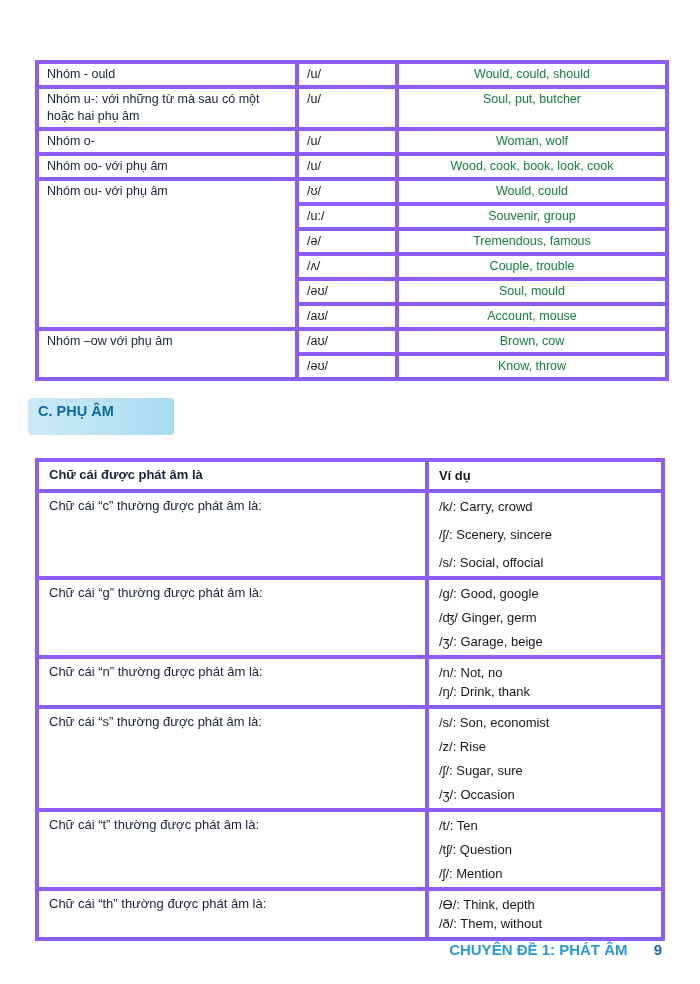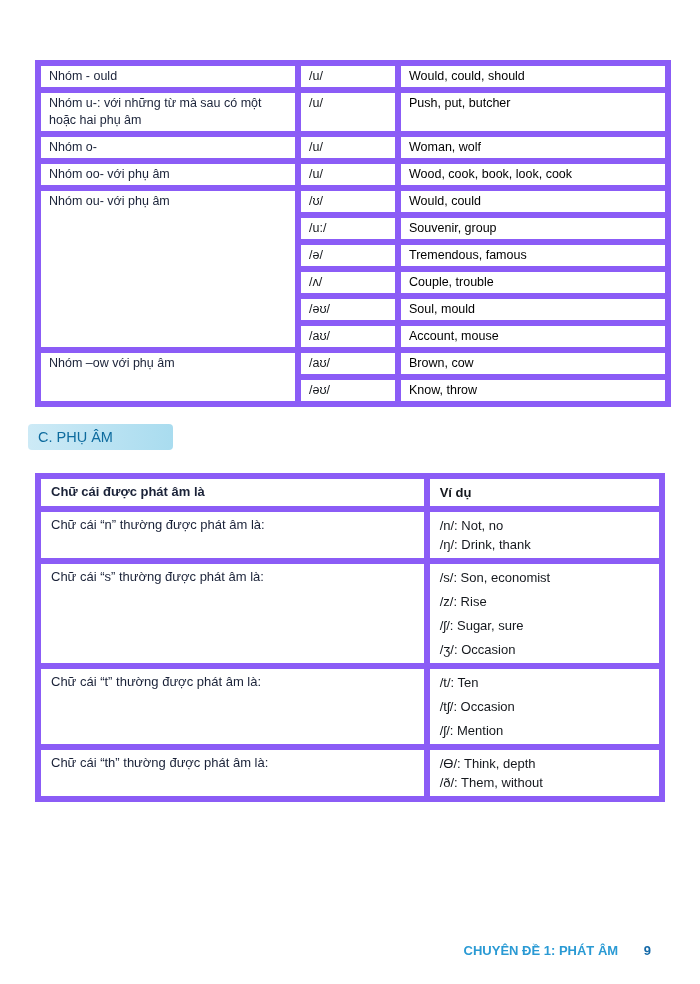--- a/index.html
+++ b/index.html
@@ -6,72 +6,72 @@
   html,body { width:700px; height:984px; }
   body {
     background:#ffffff;
     font-family:"Liberation Sans","DejaVu Sans",sans-serif;
     position:relative;
     overflow:hidden;
   }
   .page { position:absolute; inset:0; background:#ffffff; }
 
   table { border-collapse:collapse; width:630px; margin-left:35px; table-layout:fixed; }
-  td,th { border:6px solid #8b5cf6; vertical-align:top; }
+  td,th { border:4px solid #8b5cf6; vertical-align:top; }
 
   
   .vowel-table { margin-top:60px; font-size:12.5px; }
   .vowel-table td { padding:2px 8px; line-height:17px; }
   .vowel-table .c1 { width:260px; color:#1a2238; }
   .vowel-table .c2 { width:100px; color:#15181d; }
-  .vowel-table .c3 { width:270px; color:#000000; }
+  .vowel-table .c3 { width:270px; color:#15803d;text-align:center; }
 
   
   .section-header-wrap { margin:17px 0 23px 28px; }
   .section-header {
     display:inline-block;
     background:linear-gradient(90deg,#cdeaf6,#a9dcef);
     color:#0d6b9e;
-    font-weight:normal;
+    font-weight:bold;
     font-size:14.5px;
-    padding:5px 60px 5px 10px;
+    padding:5px 60px 16px 10px;
     border-radius:4px;
   }
 
   
   .consonant-table { font-size:13px; }
   .consonant-table th { font-weight:bold; text-align:left; padding:3px 6px; color:#10161e; }
   .consonant-table .left  { width:365px; padding:5px 10px; color:#1a2238; line-height:16px; }
   .consonant-table .right { width:221px; padding:6px 10px; color:#15181d; }
   .ex { line-height:15px; }
   .gap-lg .ex + .ex { margin-top:13px; }
   .gap-md .ex + .ex { margin-top:9px; }
   .gap-sm .ex + .ex { margin-top:4px; }
 
   
-  .footer { position:absolute; right:49px; bottom:26px; font-size:13px; font-weight:bold; z-index:6; }
+  .footer { position:absolute; right:38px; bottom:26px; font-size:15px; font-weight:bold; z-index:6; }
   .footer .chapter { color:#2a9ad4; }
   .footer .pagenum { color:#1469a8; margin-left:22px; }
 </style>
 </head>
 <body>
 
 <div class="page">
 
   <table class="vowel-table">
     <tbody>
       <tr>
         <td class="c1">Nhóm - ould</td>
         <td class="c2">/u/</td>
         <td class="c3">Would, could, should</td>
       </tr>
       <tr>
         <td class="c1">Nhóm u-: với những từ mà sau có một hoặc hai phụ âm</td>
         <td class="c2">/u/</td>
-        <td class="c3">Push, put, butcher</td>
+        <td class="c3">Soul, put, butcher</td>
       </tr>
       <tr>
         <td class="c1">Nhóm o-</td>
         <td class="c2">/u/</td>
         <td class="c3">Woman, wolf</td>
       </tr>
       <tr>
         <td class="c1">Nhóm oo- với phụ âm</td>
         <td class="c2">/u/</td>
         <td class="c3">Wood, cook, book, look, cook</td>
@@ -119,40 +119,56 @@
 
   <table class="consonant-table">
     <thead>
       <tr>
         <th class="left">Chữ cái được phát âm là</th>
         <th class="right">Ví dụ</th>
       </tr>
     </thead>
     <tbody>
       <tr>
+        <td class="left">Chữ cái “c” thường được phát âm là:</td>
+        <td class="right gap-lg">
+          <div class="ex">/k/: Carry, crowd</div>
+          <div class="ex">/ʃ/: Scenery, sincere</div>
+          <div class="ex">/s/: Social, offocial</div>
+        </td>
+      </tr>
+      <tr>
+        <td class="left">Chữ cái “g” thường được phát âm là:</td>
+        <td class="right gap-md">
+          <div class="ex">/g/: Good, google</div>
+          <div class="ex">/ʤ/ Ginger, germ</div>
+          <div class="ex">/ʒ/: Garage, beige</div>
+        </td>
+      </tr>
+      <tr>
         <td class="left">Chữ cái “n” thường được phát âm là:</td>
         <td class="right gap-sm">
           <div class="ex">/n/: Not, no</div>
           <div class="ex">/ŋ/: Drink, thank</div>
         </td>
       </tr>
       <tr>
         <td class="left">Chữ cái “s” thường được phát âm là:</td>
         <td class="right gap-md">
           <div class="ex">/s/: Son, economist</div>
           <div class="ex">/z/: Rise</div>
           <div class="ex">/ʃ/: Sugar, sure</div>
           <div class="ex">/ʒ/: Occasion</div>
         </td>
       </tr>
       <tr>
         <td class="left">Chữ cái “t” thường được phát âm là:</td>
         <td class="right gap-md">
           <div class="ex">/t/: Ten</div>
-          <div class="ex">/tʃ/: Occasion</div>
+          <div class="ex">/tʃ/: Question</div>
           <div class="ex">/ʃ/: Mention</div>
         </td>
       </tr>
       <tr>
         <td class="left">Chữ cái “th” thường được phát âm là:</td>
         <td class="right gap-sm">
           <div class="ex">/Ɵ/: Think, depth</div>
           <div class="ex">/ð/: Them, without</div>
         </td>
       </tr>

